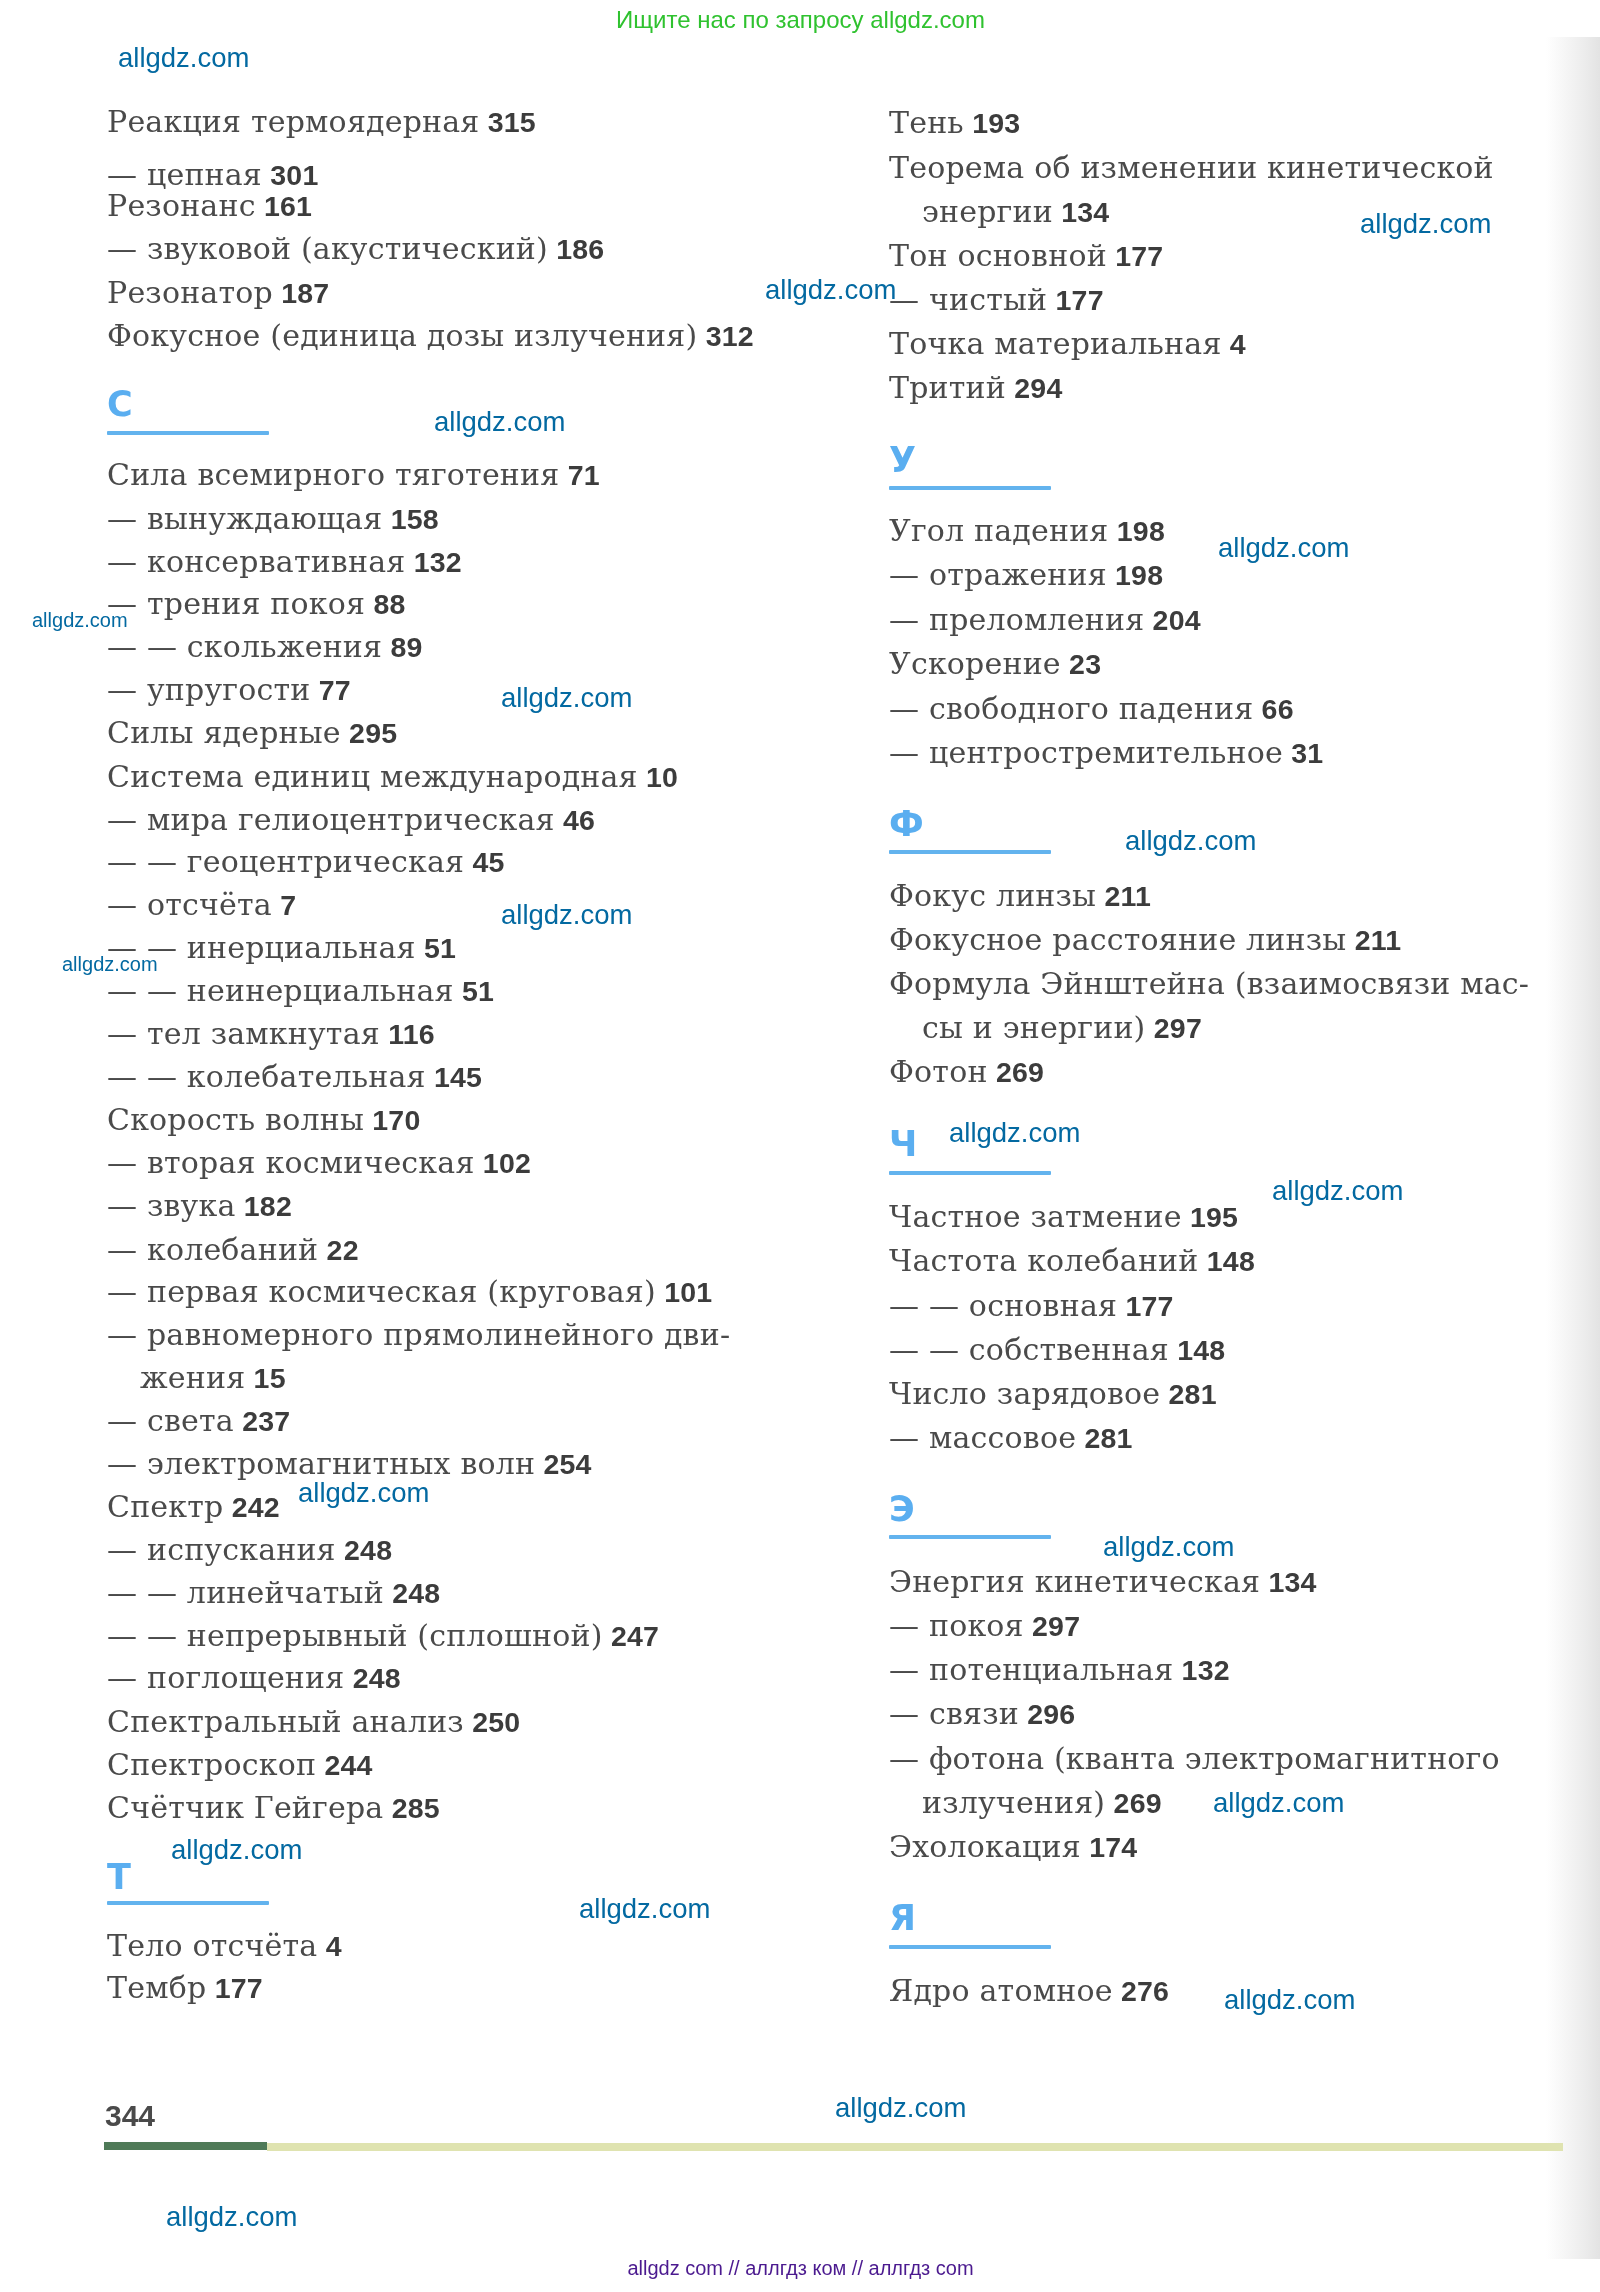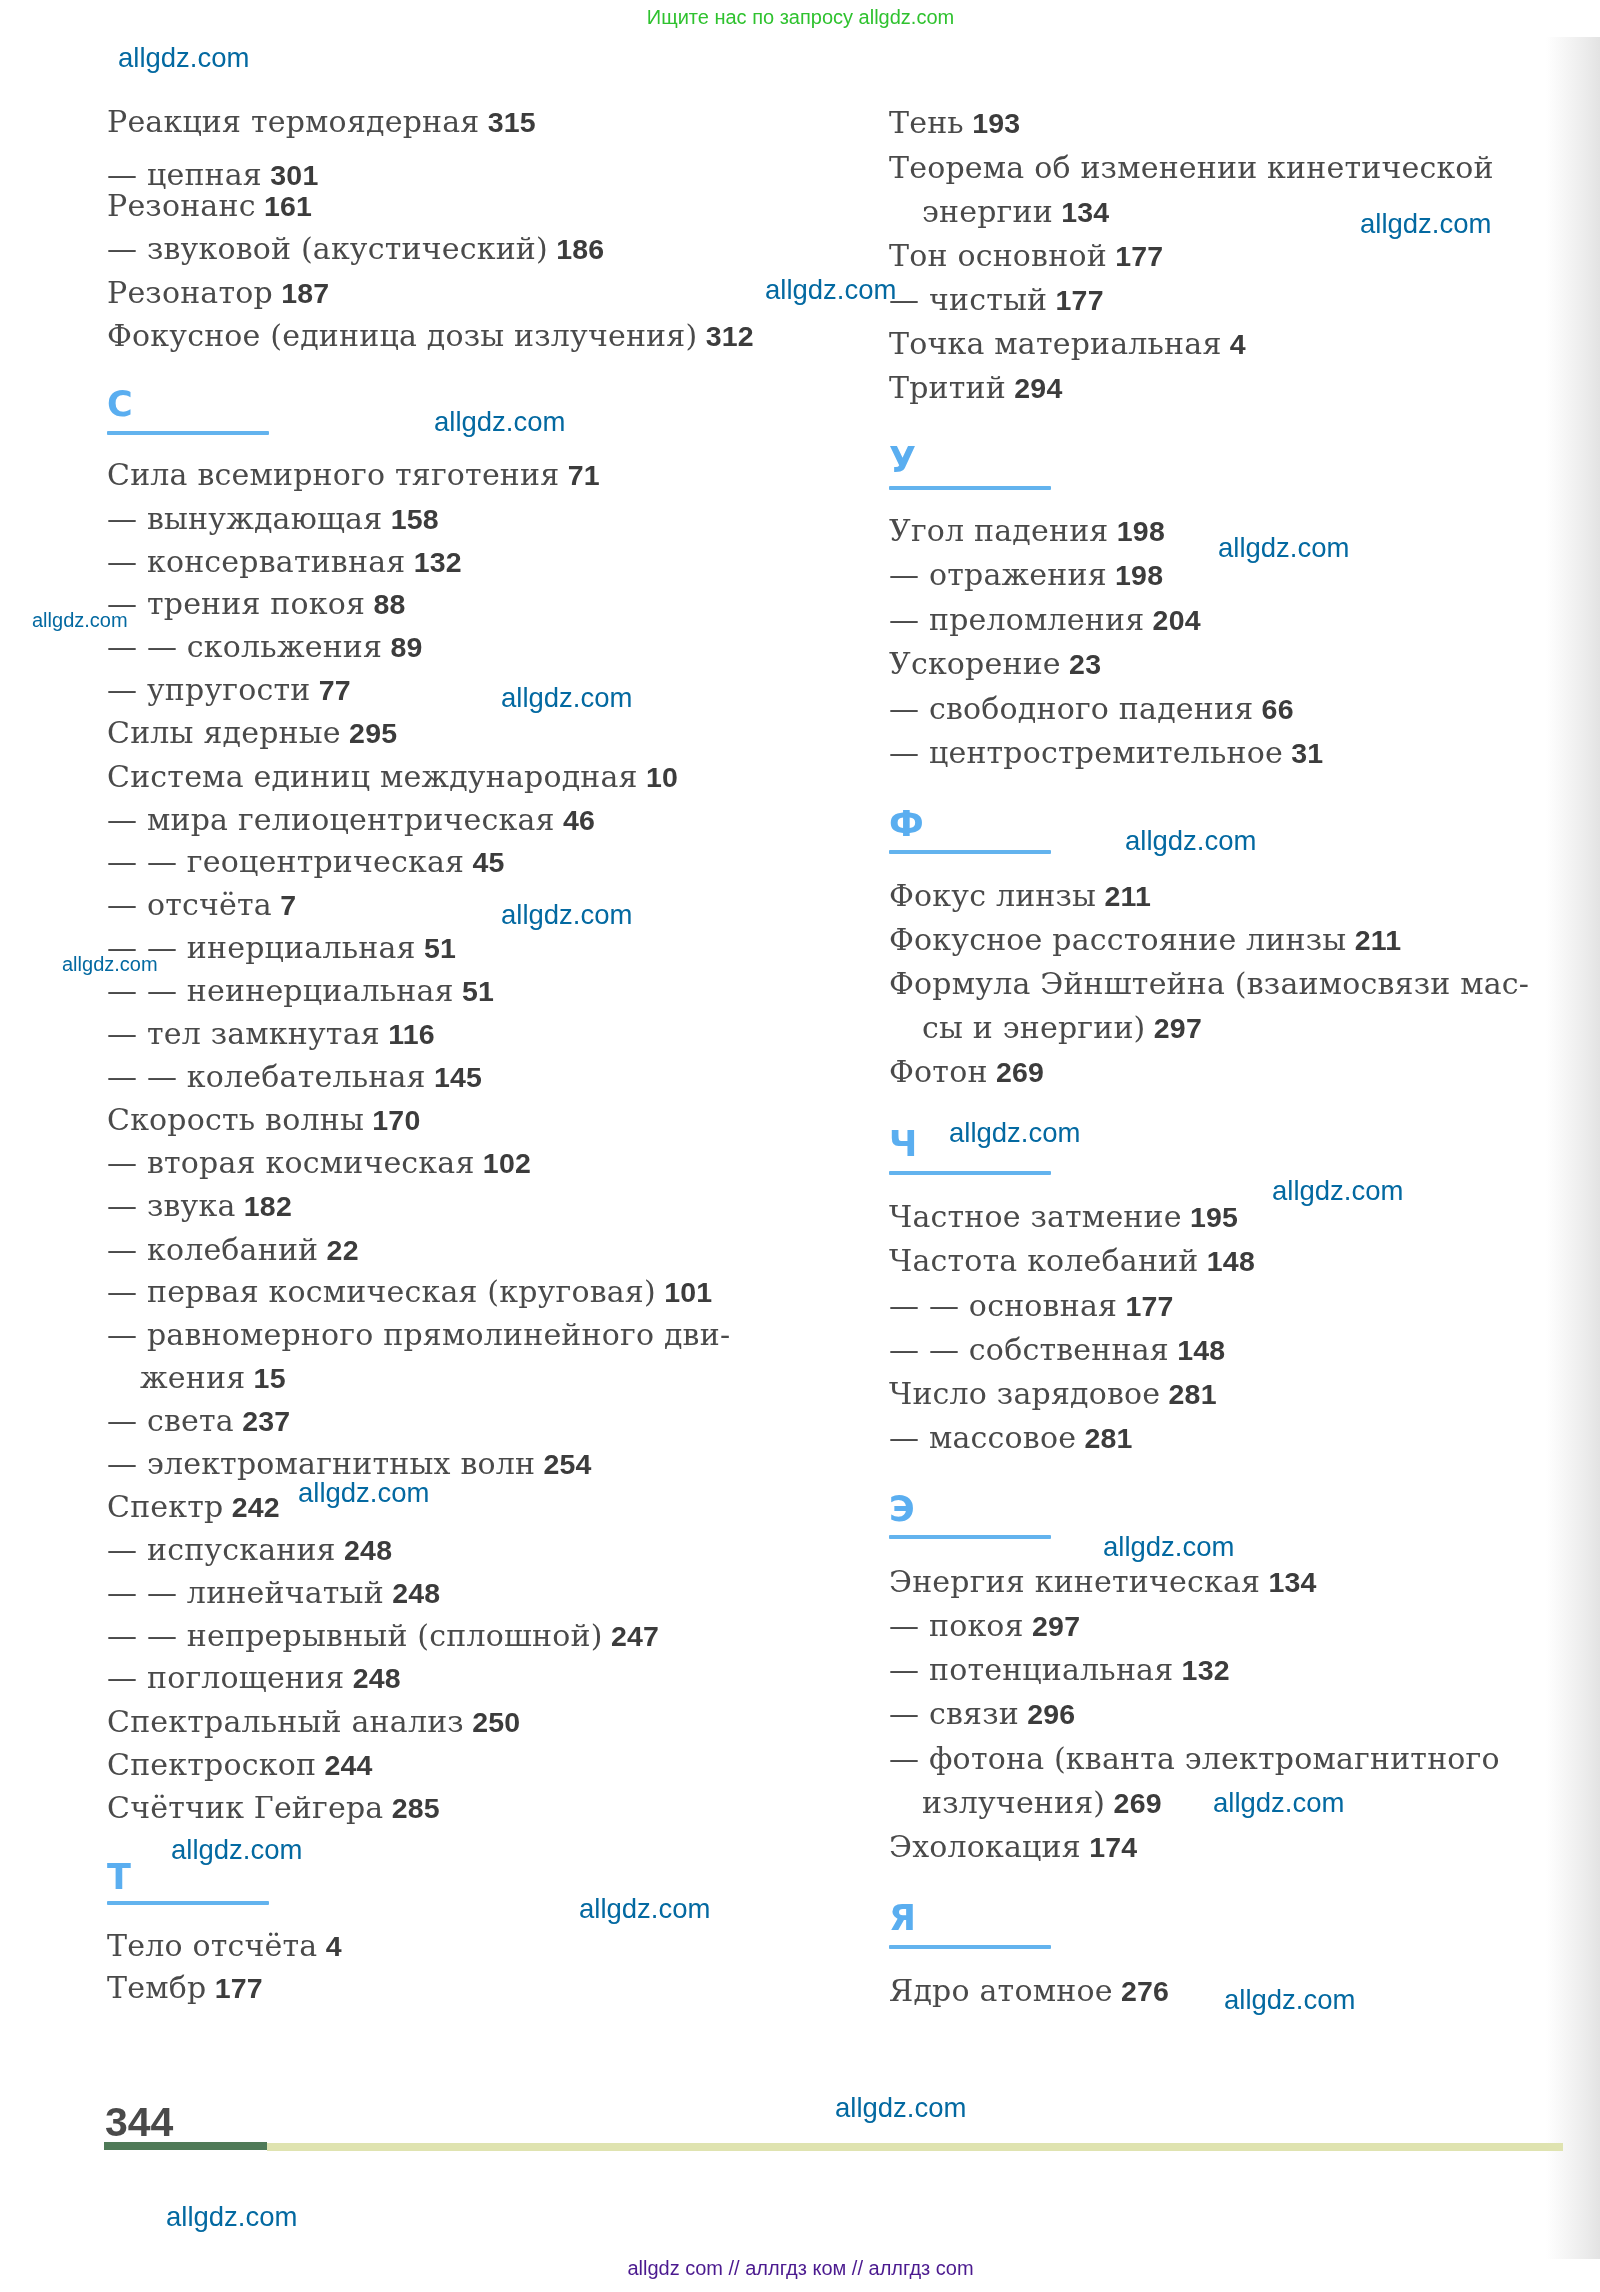--- a/index.html
+++ b/index.html
@@ -7,21 +7,21 @@
     width: 1601px; height: 2292px; position: relative; overflow: hidden;
     background: #ffffff;
     font-family: "DejaVu Serif", "Liberation Serif", serif;
   }
   .page-shade {
     position: absolute; top: 37px; right: 0; width: 55px; height: 2222px;
     background: linear-gradient(to right, rgba(255,255,255,0), #ececec 70%, #e2e2e2);
   }
   .top-banner {
     position: absolute; top: 5.5px; left: 0; width: 1601px; text-align: center;
-    font-family: "Liberation Sans", sans-serif; font-size: 20px; color: #2fc22f;
+    font-family: "Liberation Sans", sans-serif; font-size: 24px; color: #2fc22f;
   }
   .bottom-banner {
     position: absolute; top: 2257px; left: 0; width: 1601px; text-align: center;
     font-family: "Liberation Sans", sans-serif; font-size: 20px; color: #4b1a8f;
   }
   .col { position: absolute; top: 0; }
   .col.left { left: 107px; width: 762px; }
   .col.right { left: 889px; width: 698px; }
   .entry {
     position: absolute; left: 0; white-space: nowrap;
@@ -39,21 +39,21 @@
   .sec-line {
     position: absolute; left: 0; width: 162px; height: 3.7px; background: #63b3ee; border-radius: 0.9px;
   }
   .wm {
     position: absolute; white-space: nowrap;
     font-family: "Liberation Sans", sans-serif; font-size: 27.5px; color: #0369a1;
   }
   .wm.small { font-size: 20px; }
   .page-number {
     position: absolute; left: 105px; top: 2099px;
-    font-family: "Liberation Sans", sans-serif; font-weight: bold; font-size: 41px; color: #4a4a4a;
+    font-family: "Liberation Sans", sans-serif; font-weight: bold; font-size: 30px; color: #4a4a4a;
   }
   .footer-bar-dark {
     position: absolute; left: 104px; top: 2142px; width: 163px; height: 8.3px; background: #4f7a58;
   }
   .footer-bar-light {
     position: absolute; left: 267px; top: 2143px; width: 1296px; height: 8.3px; background: #dfe3b0;
   }
 </style>
 </head>
 <body>

